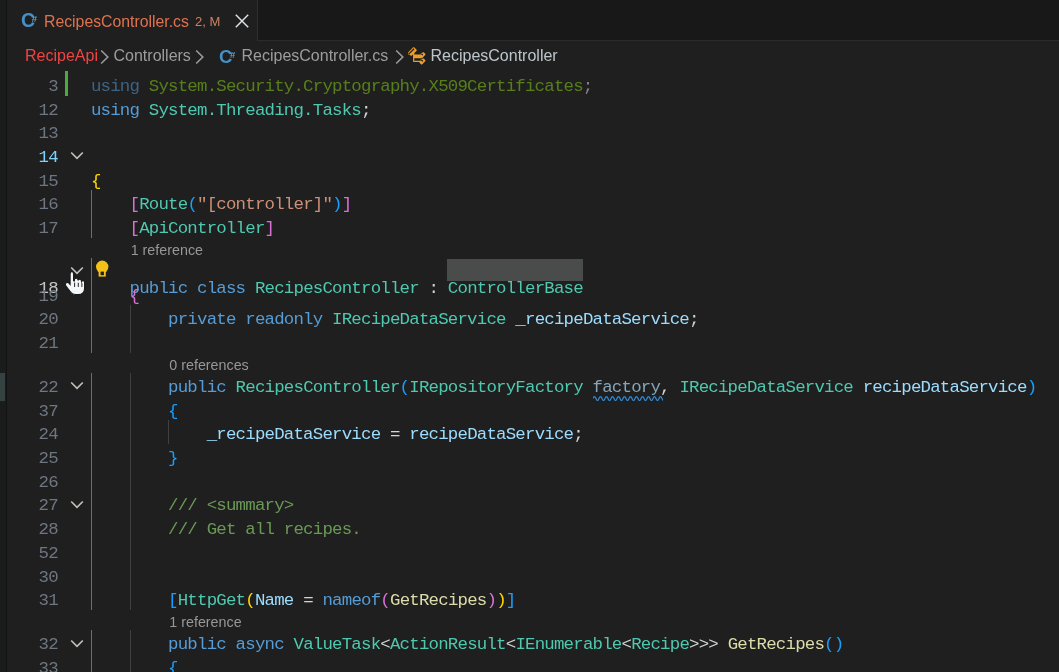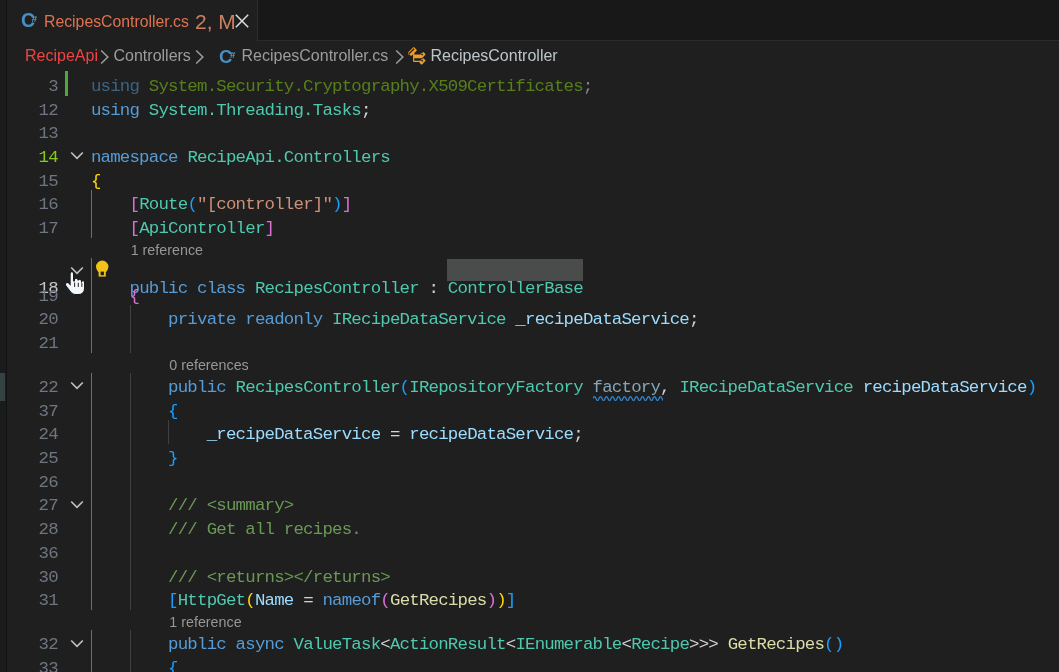--- a/index.html
+++ b/index.html
@@ -12,21 +12,21 @@
 .cl{position:absolute;height:20.2px;line-height:20.2px;padding-top:2.5px;font-size:14.3px;color:#979797;font-family:"Liberation Sans",sans-serif}
 </style></head>
 <body>
 <div style="position:absolute;left:0;top:0;width:1059px;height:41px;background:#181818;border-bottom:1px solid #2b2b2b"></div>
 <div style="position:absolute;left:7px;top:0;width:251px;height:42px;background:#1f1f1f;border-right:1px solid #2f2f2f"></div>
 <svg style="position:absolute;left:21px;top:10px" width="19" height="20" viewBox="0 0 19 20">
 <text x="0" y="17" font-family="Liberation Sans,sans-serif" font-weight="bold" font-size="19.5" fill="#4590c8">C</text>
 <text x="10.7" y="12.3" font-family="Liberation Sans,sans-serif" font-weight="bold" font-size="9.5" fill="#59a7d8">#</text>
   </svg>
 <div style="position:absolute;left:44px;top:1px;height:41px;line-height:41px;font-size:15.8px;color:#e0734f">RecipesController.cs</div>
-<div style="position:absolute;left:195px;top:1px;height:41px;line-height:41px;font-size:21px;color:#cc8162">2, M</div>
+<div style="position:absolute;left:195px;top:1px;height:41px;line-height:41px;font-size:13px;color:#cc8162">2, M</div>
 <svg style="position:absolute;left:235px;top:14px" width="14" height="14" viewBox="0 0 14 14">
 <path d="M0.8 0.8 L13.2 13.2 M13.2 0.8 L0.8 13.2" stroke="#dce1e6" stroke-width="1.5"></path>
   </svg>
 
 <div style="position:absolute;left:0;top:41px;width:1059px;height:30px;background:#1f1f1f"></div>
 <div style="position:absolute;left:25px;top:41px;height:29px;line-height:29px;font-size:16px;color:#ef4444">RecipeApi</div>
 <svg style="position:absolute;left:96px;top:48px" width="16" height="18" viewBox="0 0 16 18">
     <path d="M5.2 2.5 L11.8 9 L5.2 15.5" stroke="#9a9a9a" stroke-width="1.6" fill="none"></path>
   </svg>
 <div style="position:absolute;left:113.5px;top:41px;height:29px;line-height:29px;font-size:16px;color:#9d9d9d">Controllers</div>
@@ -52,21 +52,21 @@
 <div style="position:absolute;left:91.2px;top:372.9px;width:1px;height:237.0px;background:#6e6e6e"></div>
 <div style="position:absolute;left:91.2px;top:630.1px;width:1px;height:41.9px;background:#6e6e6e"></div>
 <div style="position:absolute;left:129.8px;top:305.3px;width:1px;height:47.4px;background:#404040"></div>
 <div style="position:absolute;left:129.8px;top:372.9px;width:1px;height:237.0px;background:#404040"></div>
 <div style="position:absolute;left:129.8px;top:630.1px;width:1px;height:41.9px;background:#404040"></div>
 <div style="position:absolute;left:168.4px;top:420.3px;width:1px;height:23.7px;background:#404040"></div>
 <div style="position:absolute;left:64.9px;top:71.4px;width:3.4px;height:24.6px;background:#4da83d"></div>
 <div class="row" style="top:71.8px"><span class="num" style="color:#6e7681">3</span><span class="code"><span style="opacity:.55"><i style="color:#569CD6">using</i><i style="color:#D4D4D4"> </i><i style="color:#84cc16">System.Security.Cryptography.X509Certificates</i><i style="color:#D4D4D4">;</i></span></span></div>
 <div class="row" style="top:95.5px"><span class="num" style="color:#6e7681">12</span><span class="code"><i style="color:#569CD6">using</i><i style="color:#D4D4D4"> </i><i style="color:#4EC9B0">System.Threading.Tasks</i><i style="color:#D4D4D4">;</i></span></div>
 <div class="row" style="top:119.2px"><span class="num" style="color:#6e7681">13</span><span class="code"></span></div>
-<div class="row" style="top:142.9px"><span class="num" style="color:#84cc16">14</span><span class="code"><i style="color:#569CD6">namespace</i><i style="color:#D4D4D4"> </i><i style="color:#4EC9B0">RecipeApi.Controllers</i></span></div>
+<div class="row" style="top:142.9px"><span class="num" style="color:#7dd3fc">14</span></div>
 <svg class="chev" style="left:69px;top:149.3px" width="16" height="14" viewBox="0 0 16 14">
     <path d="M2.2 3.5 L8 9.3 L13.8 3.5" stroke="#c2c2ba" stroke-width="1.65" fill="none"></path>
   </svg>
 <div class="row" style="top:166.6px"><span class="num" style="color:#6e7681">15</span><span class="code"><i style="color:#FFD700">{</i></span></div>
 <div class="row" style="top:190.3px"><span class="num" style="color:#6e7681">16</span><span class="code">    <i style="color:#DA70D6">[</i><i style="color:#4EC9B0">Route</i><i style="color:#179FFF">(</i><i style="color:#CE9178">"[controller]"</i><i style="color:#179FFF">)</i><i style="color:#DA70D6">]</i></span></div>
 <div class="row" style="top:214.0px"><span class="num" style="color:#6e7681">17</span><span class="code">    <i style="color:#DA70D6">[</i><i style="color:#4EC9B0">ApiController</i><i style="color:#DA70D6">]</i></span></div>
 <div class="row" style="top:274px"><span class="num" style="color:#c6c6c6">18</span><span class="code">    <i style="color:#569CD6">public class</i><i style="color:#D4D4D4"> </i><i style="color:#4EC9B0">RecipesController</i><i style="color:#D4D4D4"> : </i><i style="color:#4EC9B0">ControllerBase</i></span></div>
 <svg class="chev" style="left:69px;top:264.3px" width="16" height="14" viewBox="0 0 16 14">
     <path d="M2.2 3.5 L8 9.3 L13.8 3.5" stroke="#c2c2ba" stroke-width="1.65" fill="none"></path>
   </svg>
@@ -79,22 +79,22 @@
   </svg>
 <div class="row" style="top:396.6px"><span class="num" style="color:#6e7681">37</span><span class="code">        <i style="color:#179FFF">{</i></span></div>
 <div class="row" style="top:420.3px"><span class="num" style="color:#6e7681">24</span><span class="code">            <i style="color:#9CDCFE">_recipeDataService</i><i style="color:#D4D4D4"> = </i><i style="color:#9CDCFE">recipeDataService</i><i style="color:#D4D4D4">;</i></span></div>
 <div class="row" style="top:444.0px"><span class="num" style="color:#6e7681">25</span><span class="code">        <i style="color:#179FFF">}</i></span></div>
 <div class="row" style="top:467.7px"><span class="num" style="color:#6e7681">26</span><span class="code"></span></div>
 <div class="row" style="top:491.4px"><span class="num" style="color:#6e7681">27</span><span class="code">        <i style="color:#6A9955">/// &lt;summary&gt;</i></span></div>
 <svg class="chev" style="left:69px;top:497.8px" width="16" height="14" viewBox="0 0 16 14">
     <path d="M2.2 3.5 L8 9.3 L13.8 3.5" stroke="#c2c2ba" stroke-width="1.65" fill="none"></path>
   </svg>
 <div class="row" style="top:515.1px"><span class="num" style="color:#6e7681">28</span><span class="code">        <i style="color:#6A9955">/// Get all recipes.</i></span></div>
-<div class="row" style="top:538.8px"><span class="num" style="color:#6e7681">36</span></div>
-<div class="row" style="top:562.5px"><span class="num" style="color:#6e7681">30</span><span class="code">        <i style="color:#6A9955">/// &lt;returns&gt;&lt;/returns&gt;</i></span></div>
+<div class="row" style="top:538.8px"><span class="num" style="color:#6e7681">52</span></div>
+<div class="row" style="top:562.5px"><span class="num" style="color:#6e7681">30</span></div>
 <div class="row" style="top:586.2px"><span class="num" style="color:#6e7681">31</span><span class="code">        <i style="color:#179FFF">[</i><i style="color:#4EC9B0">HttpGet</i><i style="color:#FFD700">(</i><i style="color:#9CDCFE">Name</i><i style="color:#D4D4D4"> = </i><i style="color:#569CD6">nameof</i><i style="color:#DA70D6">(</i><i style="color:#DCDCAA">GetRecipes</i><i style="color:#DA70D6">)</i><i style="color:#FFD700">)</i><i style="color:#179FFF">]</i></span></div>
 <div class="row" style="top:630.1px"><span class="num" style="color:#6e7681">32</span><span class="code">        <i style="color:#569CD6">public async</i><i style="color:#D4D4D4"> </i><i style="color:#4EC9B0">ValueTask</i><i style="color:#D4D4D4">&lt;</i><i style="color:#4EC9B0">ActionResult</i><i style="color:#D4D4D4">&lt;</i><i style="color:#4EC9B0">IEnumerable</i><i style="color:#D4D4D4">&lt;</i><i style="color:#4EC9B0">Recipe</i><i style="color:#D4D4D4">&gt;&gt;&gt; </i><i style="color:#DCDCAA">GetRecipes</i><i style="color:#179FFF">()</i></span></div>
 <svg class="chev" style="left:69px;top:636.5px" width="16" height="14" viewBox="0 0 16 14">
     <path d="M2.2 3.5 L8 9.3 L13.8 3.5" stroke="#c2c2ba" stroke-width="1.65" fill="none"></path>
   </svg>
 <div class="row" style="top:653.8px"><span class="num" style="color:#6e7681">33</span><span class="code">        <i style="color:#179FFF">{</i></span></div>
 <div class="cl" style="top:237.7px;left:130.7px">1 reference</div>
 <div class="cl" style="top:352.7px;left:169.3px">0 references</div>
 <div class="cl" style="top:609.9px;left:169.3px">1 reference</div>
 <svg style="position:absolute;left:592.8px;top:393.5px" width="70" height="7" viewBox="0 0 70 7">

